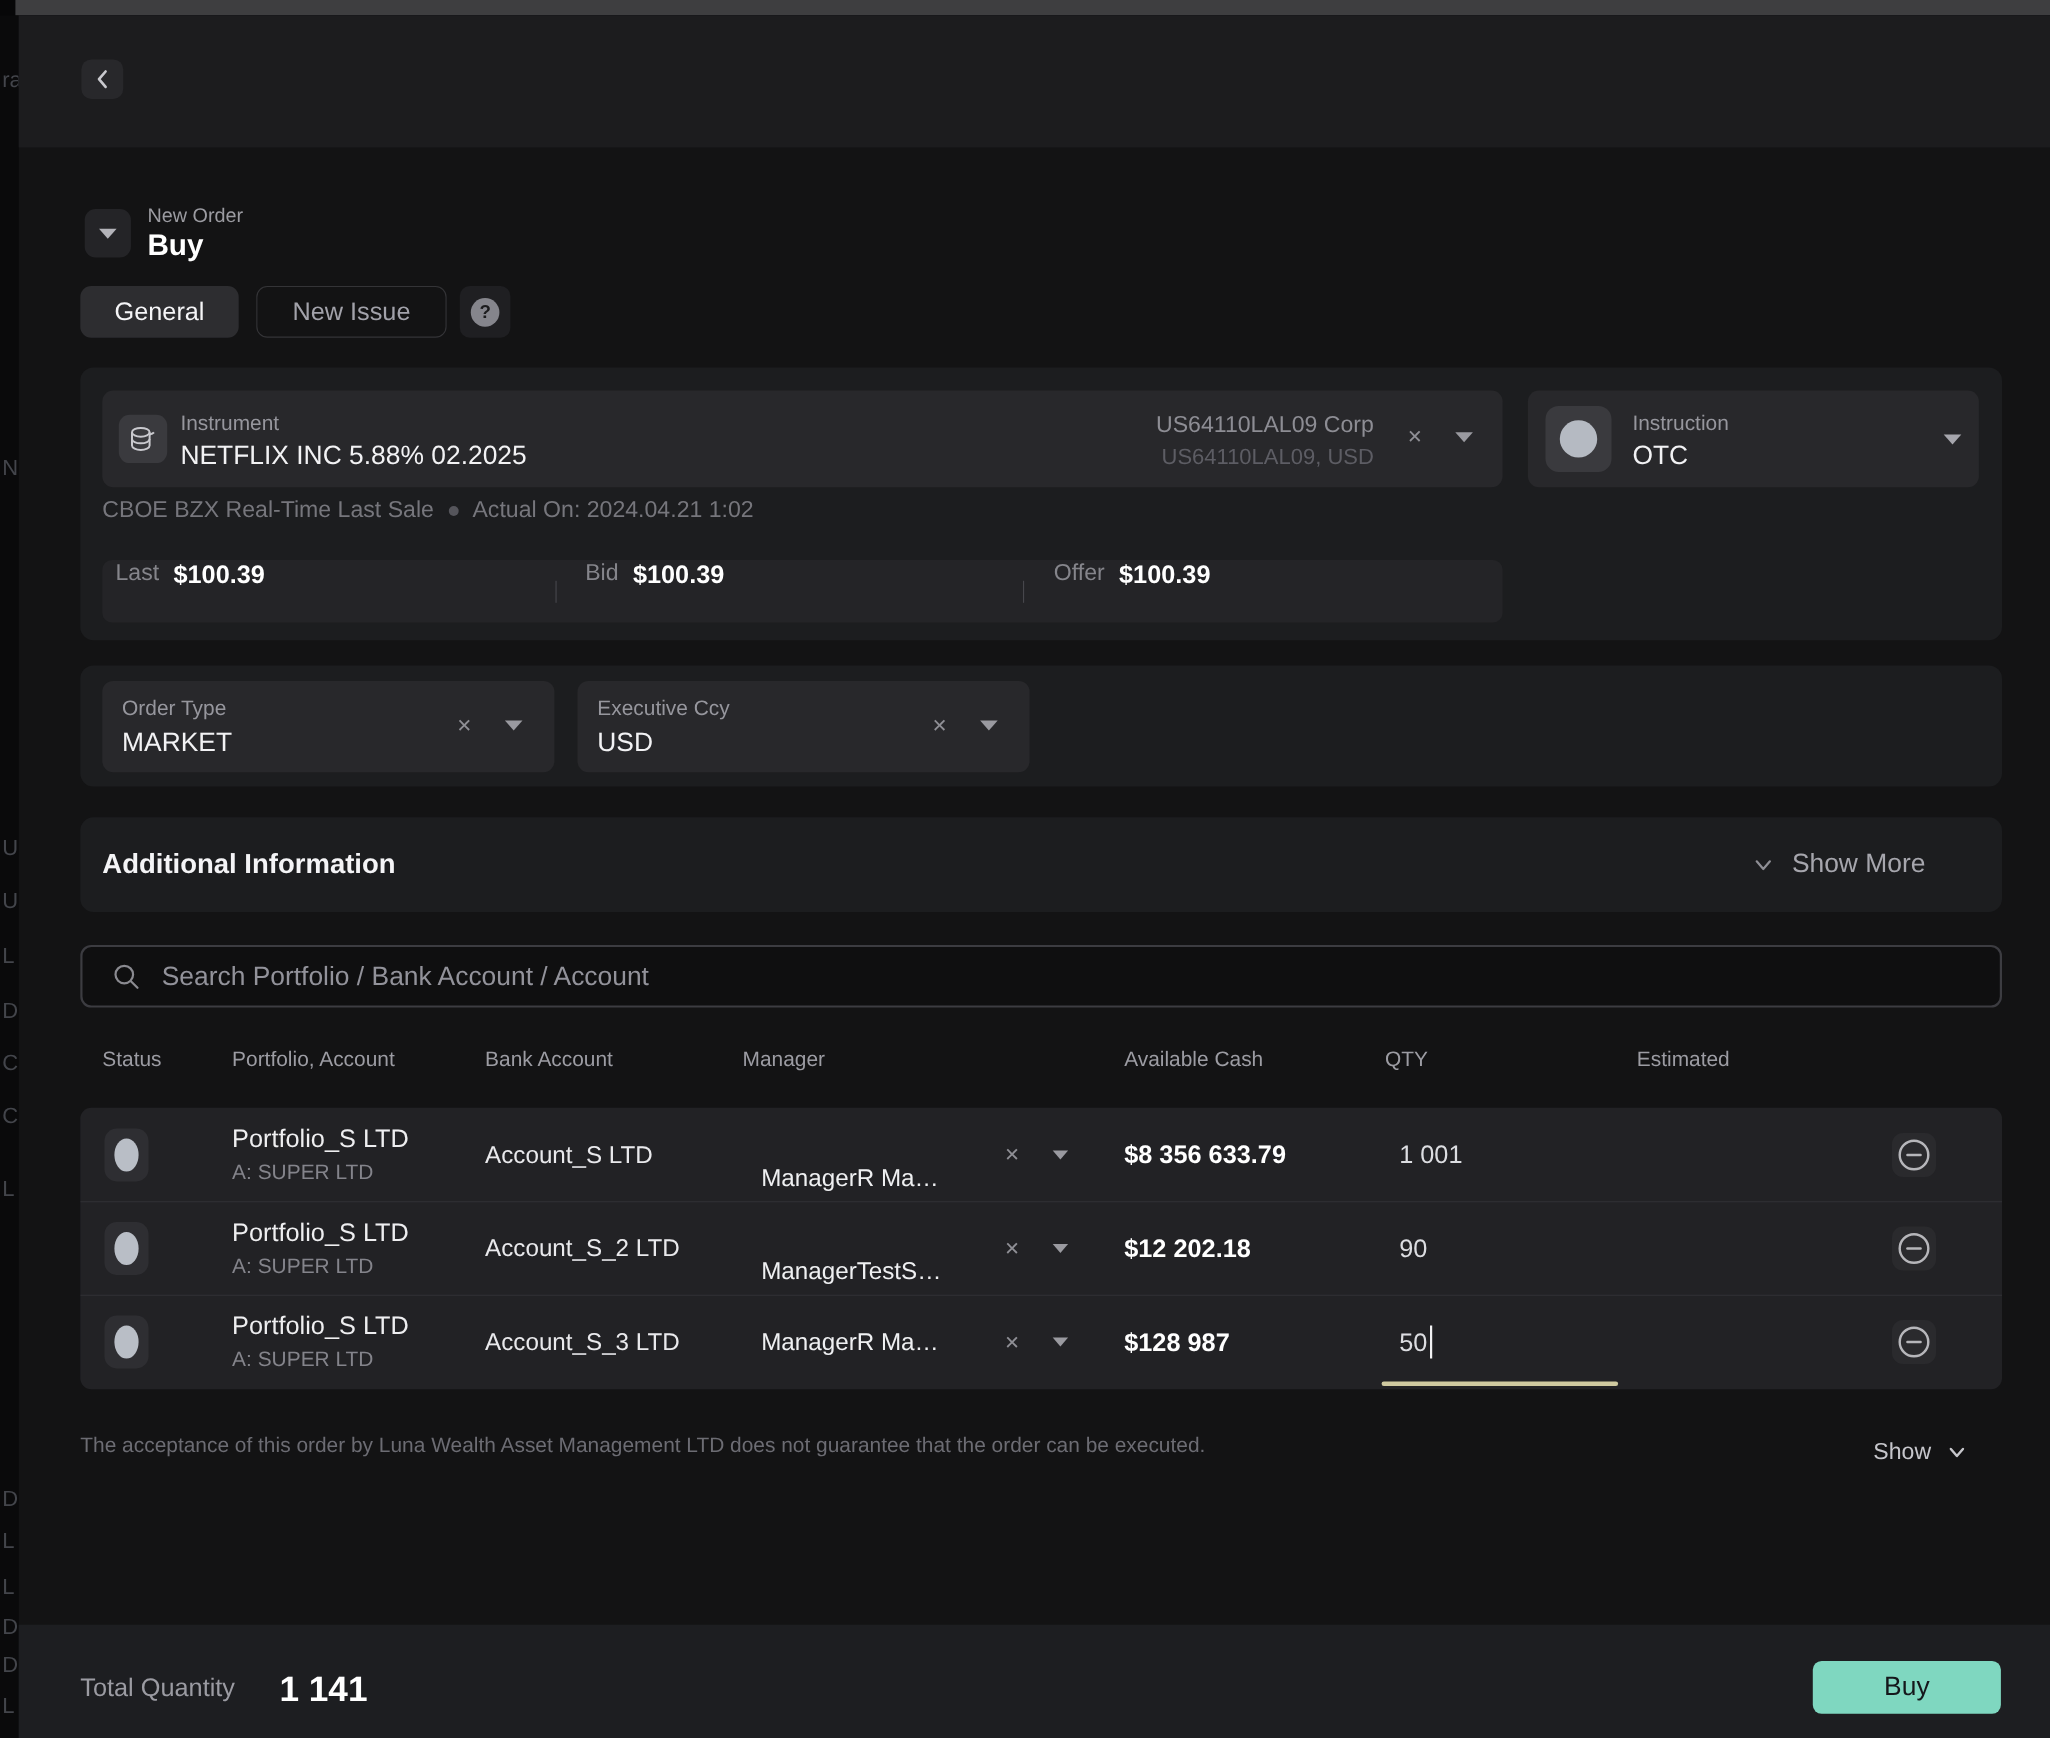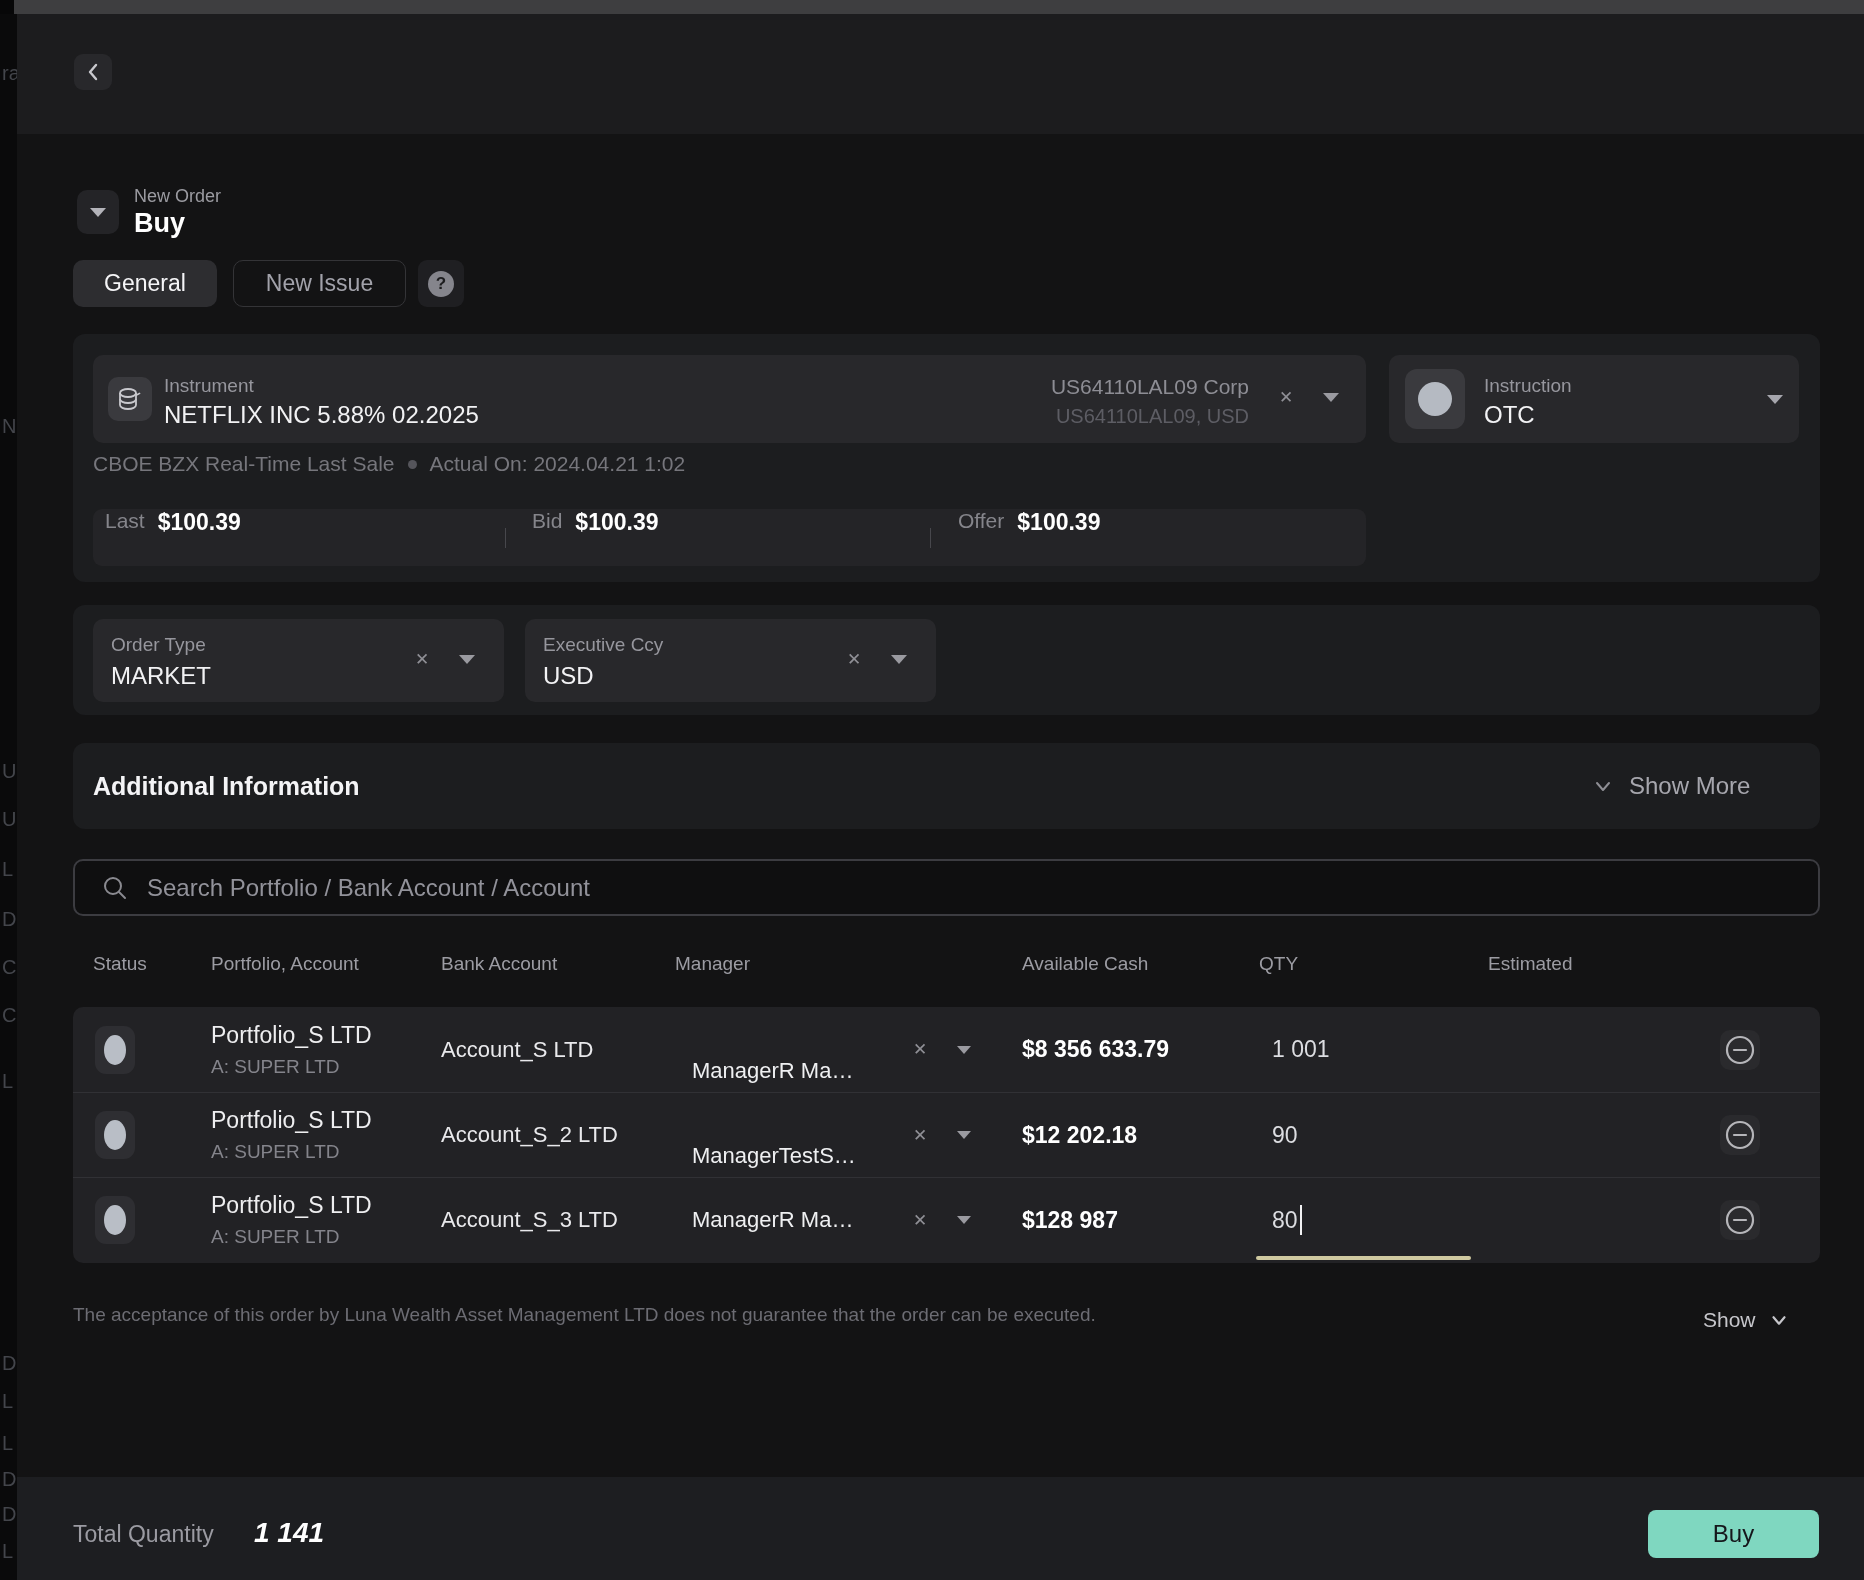--- a/index.html
+++ b/index.html
@@ -113,21 +113,21 @@
   .c-qty.focused .qty-cursor { display:inline-block; }
   .c-qty.focused .qty-underline { display:block; }
   .c-minus { left:1647px; }
   .minus-chip { width:40px; height:40px; background:#2a2a2d; border-radius:10px; display:flex; align-items:center; justify-content:center; cursor:pointer; }
 
   .disclaimer { left:73px; top:1304px; font-size:19px; color:#6c6c73; }
   .show-toggle { left:1703px; top:1308px; display:flex; align-items:center; gap:12px; cursor:pointer; }
   .show-toggle span { font-size:21px; color:#c6c6cb; }
 
   .total-label { left:73px; top:1521px; font-size:23px; color:#9b9ba2; }
-  .total-value { left:254px; top:1517px; font-size:28px; font-weight:bold; color:#ffffff;font-style:italic; }
+  .total-value { left:254px; top:1517px; font-size:32px; font-weight:bold; color:#ffffff; }
   .buy-btn { left:1648px; top:1510px; width:171px; height:48px; background:#7fd7c0; border-radius:8px; border:none; font-size:24px; color:#15171b; font-family:"Liberation Sans", sans-serif; cursor:pointer; }
 </style>
 </head>
 <body>
 
 <div class="abs top-strip"></div>
 <div class="abs left-strip" id="leftStrip">
     <span class="bg-letter" style="top: 48px;">ra</span>
     <span class="bg-letter" style="top: 401px;">N</span>
     <span class="bg-letter" style="top: 746px;">U</span>
@@ -342,21 +342,21 @@
     <div class="cell c-bank">Account_S_3 LTD</div>
     <div class="cell c-manager">ManagerR Ma…</div>
     <div class="cell c-mx">
         <span class="x-icon">✕</span>
       </div>
     <div class="cell c-mc">
         <span class="caret-down caret-sm"></span>
       </div>
     <div class="cell c-cash">$128 987</div>
     <div class="cell c-qty focused">
-      <span>80</span>
+      <span>50</span>
       <span class="qty-cursor"></span>
       <span class="qty-underline"></span>
     </div>
     <div class="cell c-minus">
       <div class="minus-chip">
         <svg width="32" height="32" viewBox="0 0 32 32">
           <circle cx="16" cy="16" r="13" fill="none" stroke="#b6b6ba" stroke-width="2.2"></circle>
           <line x1="10" y1="16" x2="22" y2="16" stroke="#b6b6ba" stroke-width="2.2" stroke-linecap="round"></line>
         </svg>
       </div>

